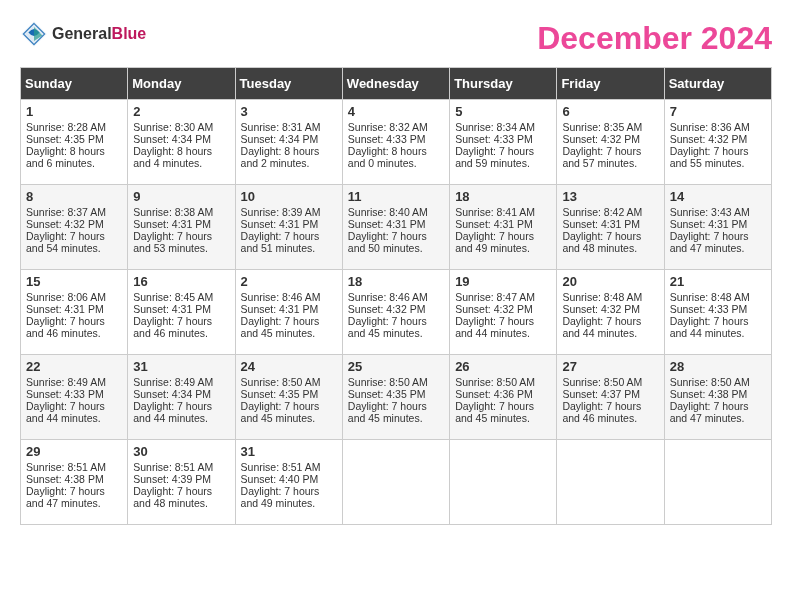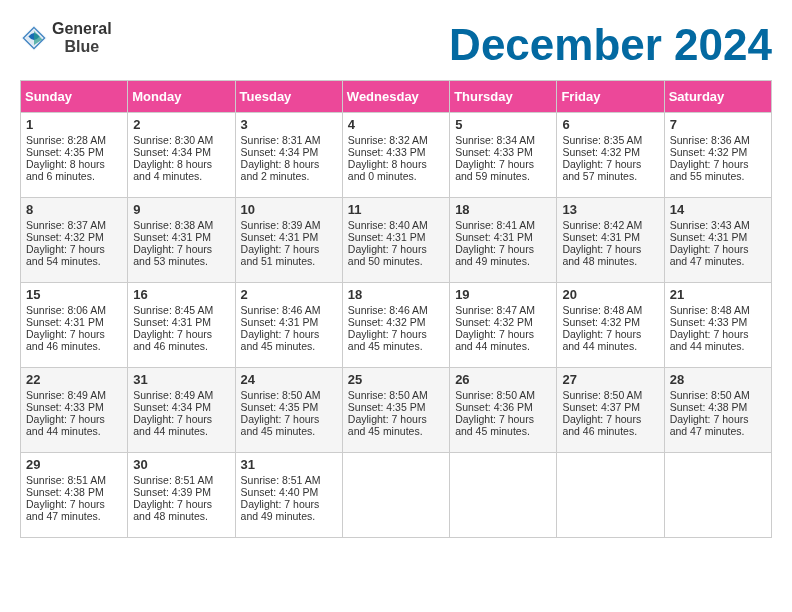--- a/index.html
+++ b/index.html
@@ -22,35 +22,35 @@
       gap: 4px;
     }
     .logo-icon {
       width: 28px;
       height: 28px;
     }
     .title-area {
       text-align: right;
     }
     .calendar-title {
-      font-size: 44px;
+      font-size: 32px;
       font-weight: bold;
-      color: #0369a1;
+      color: #ec4899;
     }
     .calendar-subtitle {
       font-size: 16px;
       color: #555;
     }
     table {
       width: 100%;
       border-collapse: collapse;
       table-layout: fixed;
     }
     th {
-      background-color: #ec4899;
+      background-color: #404040;
       color: white;
       padding: 8px 4px;
       font-size: 13px;
       font-weight: bold;
       text-align: left;
       border: 1px solid #ccc;
     }
     td {
       border: 1px solid #ccc;
       vertical-align: top;
@@ -77,23 +77,23 @@
 <body>
 
 <div class="header-area">
   <div class="logo">
     <svg class="logo-icon" viewBox="0 0 40 40">
       <polygon points="20,2 38,20 20,38 2,20" fill="#1a6bb5" opacity="0.15"></polygon>
       <polygon points="20,5 35,20 20,35 5,20" fill="none" stroke="#1a6bb5" stroke-width="1.5"></polygon>
       <path d="M12,18 Q20,8 28,18 Q20,28 12,18 Z" fill="#1a6bb5"></path>
       <path d="M20,10 L32,22 L20,30" fill="#2a9d8f" opacity="0.7"></path>
     </svg>
-    <div style="display:flex;flex-direction:column;line-height:1.1;align-items:center;">
+    <div style="display:flex;line-height:1.1;">
       <span style="font-size:16px;font-weight:bold;color:#333;">General</span>
-      <span style="font-size:16px;font-weight:bold;color:#404040;">Blue</span>
+      <span style="font-size:16px;font-weight:bold;color:#be185d;">Blue</span>
     </div>
   </div>
   <div class="title-area">
     <div class="calendar-title">December 2024</div>
   </div>
 </div>
 
 <table>
   <thead>
     <tr id="header-row">

